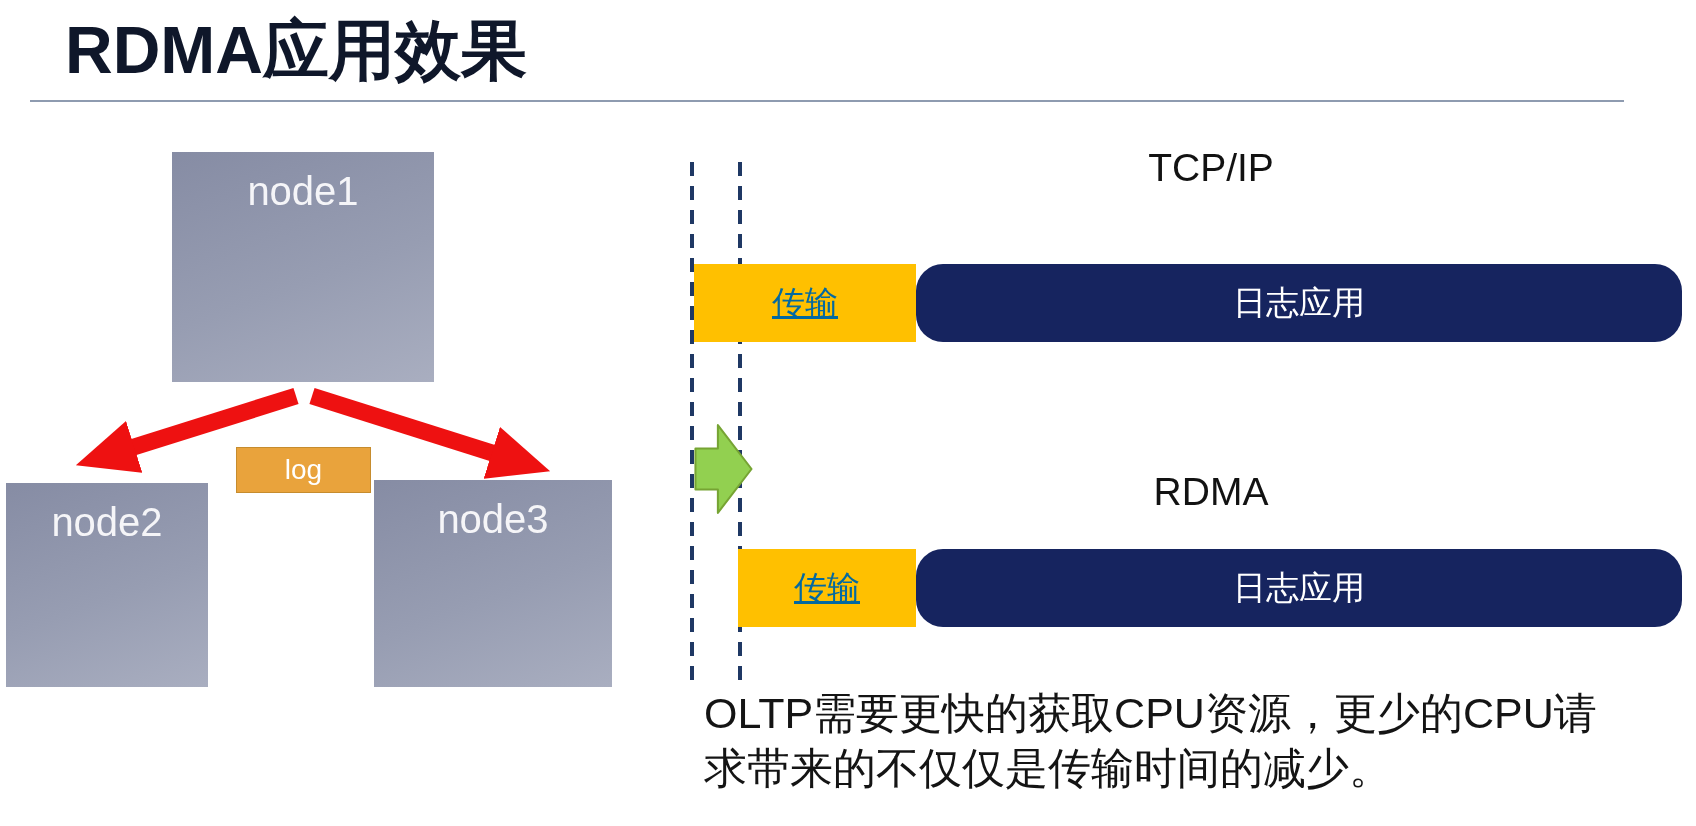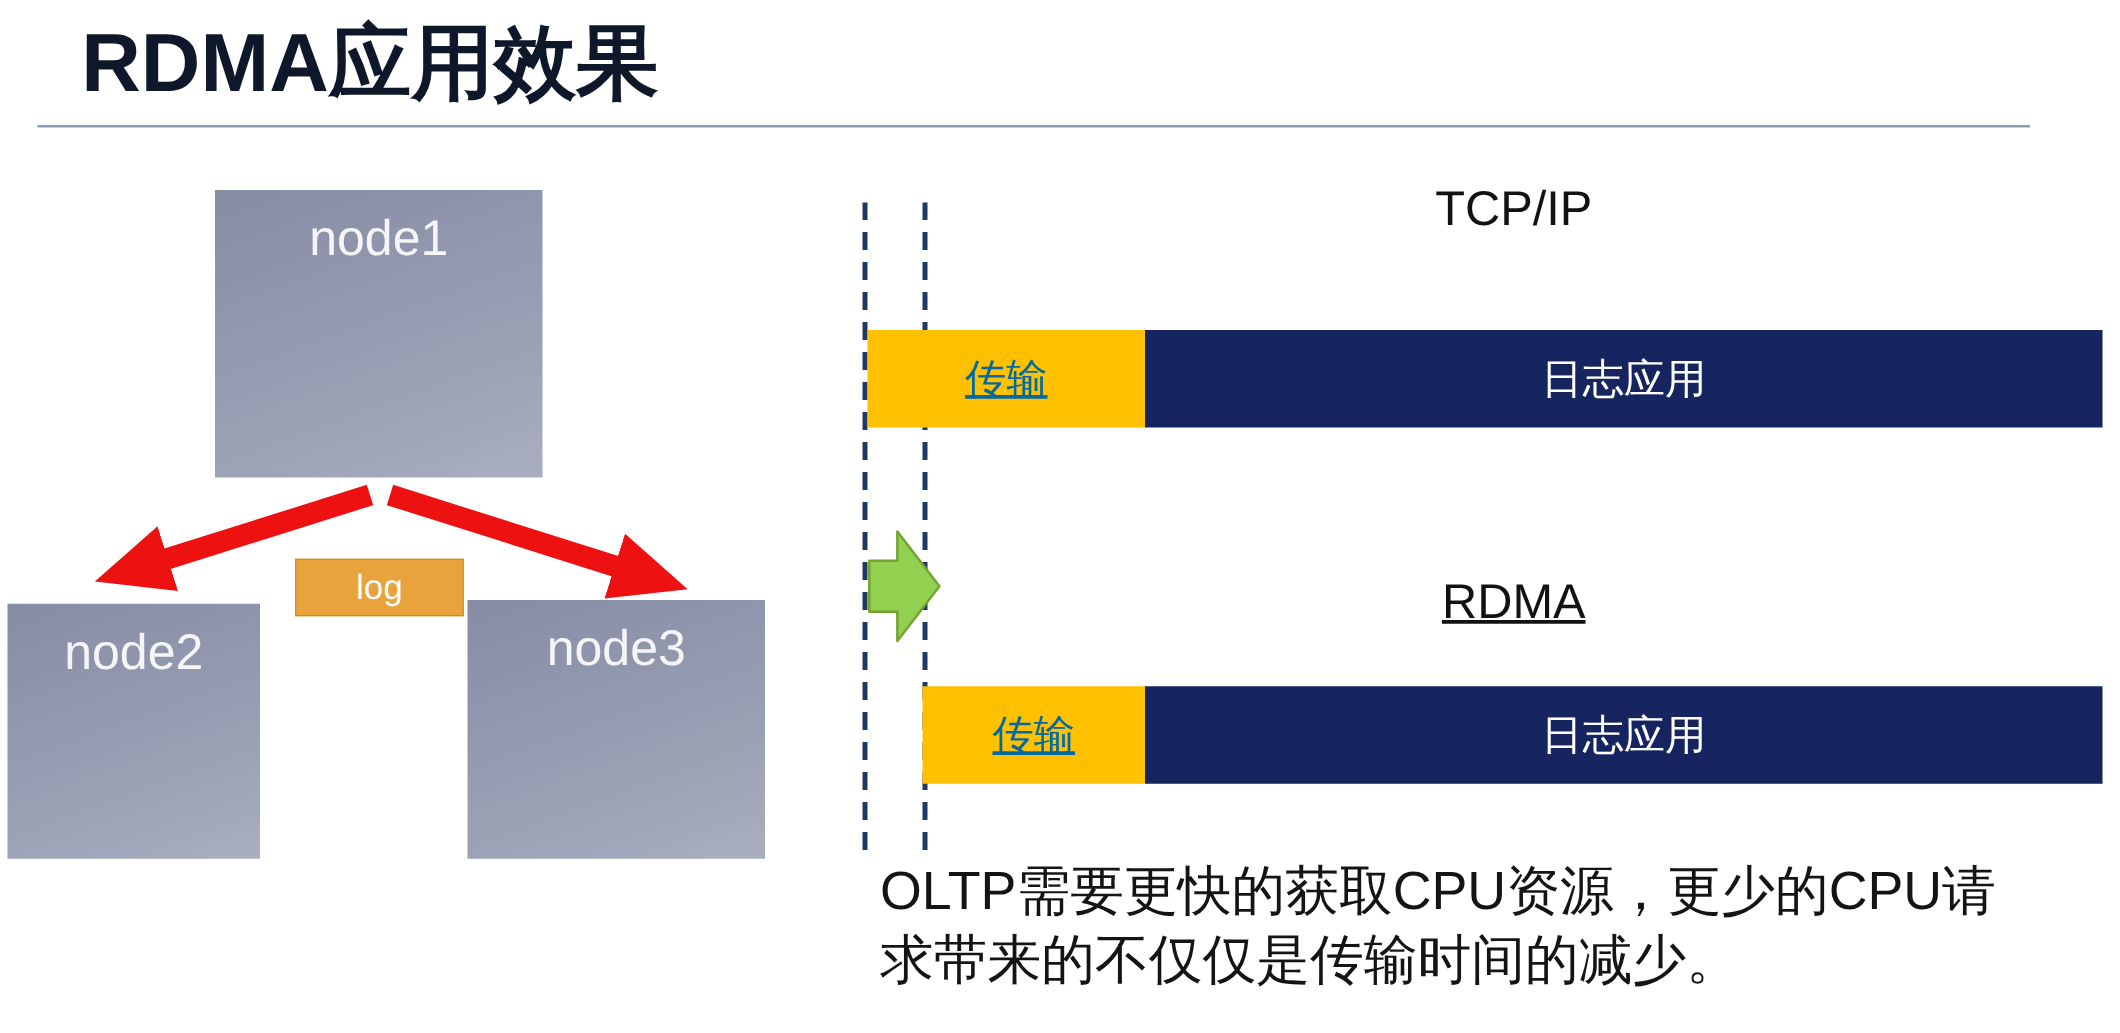--- a/index.html
+++ b/index.html
@@ -20,30 +20,30 @@
   .red-arrows { position:absolute; left:0; top:0; width:660px; height:716px; }
   .log-box { position:absolute; left:236px; top:337px; width:135px; height:46px; background:#e9a33c; border:1px solid #c68c2e; color:#ffffff; font-size:28px; display:flex; align-items:center; justify-content:center; }
 
   
   .dash { position:absolute; width:4px; top:162px; height:518px; background:repeating-linear-gradient(to bottom,#1f3864 0 14px,transparent 14px 24px); z-index:1; }
   .dash-left  { left:690px; }
   .dash-right { left:738px; }
 
   .heading { position:absolute; left:740px; width:942px; text-align:center; font-size:39px; color:#121212; z-index:2; white-space:nowrap; }
   .tcp-heading  { top:146px; }
-  .rdma-heading { top:460px;text-decoration:underline; }
+  .rdma-heading { top:470px; }
 
   .bar { position:absolute; height:78px; display:flex; z-index:2; }
   .tcp-bar  { left:694px; top:264px; width:988px; }
   .rdma-bar { left:738px; top:549px; width:944px; }
   .seg { display:flex; align-items:center; justify-content:center; font-size:33px; }
   .seg.orange { background:#ffc000; color:#0369a1;text-decoration:underline; }
   .tcp-bar  .orange { width:222px; }
   .rdma-bar .orange { width:178px; }
-  .seg.navy { flex:1; background:#16245f; color:#ffffff; }
+  .seg.navy { flex:1; background:#16245f; color:#ffffff;border-radius:27px; }
 
   .green-arrow { position:absolute; left:694px; top:418px; width:60px; height:102px; z-index:3; }
 
   .caption { position:absolute; left:704px; top:686px; width:1010px; font-size:43px; color:#141414; line-height:1.28; z-index:2; }
 </style>
 </head>
 <body>
 
 <div class="slide">
 

